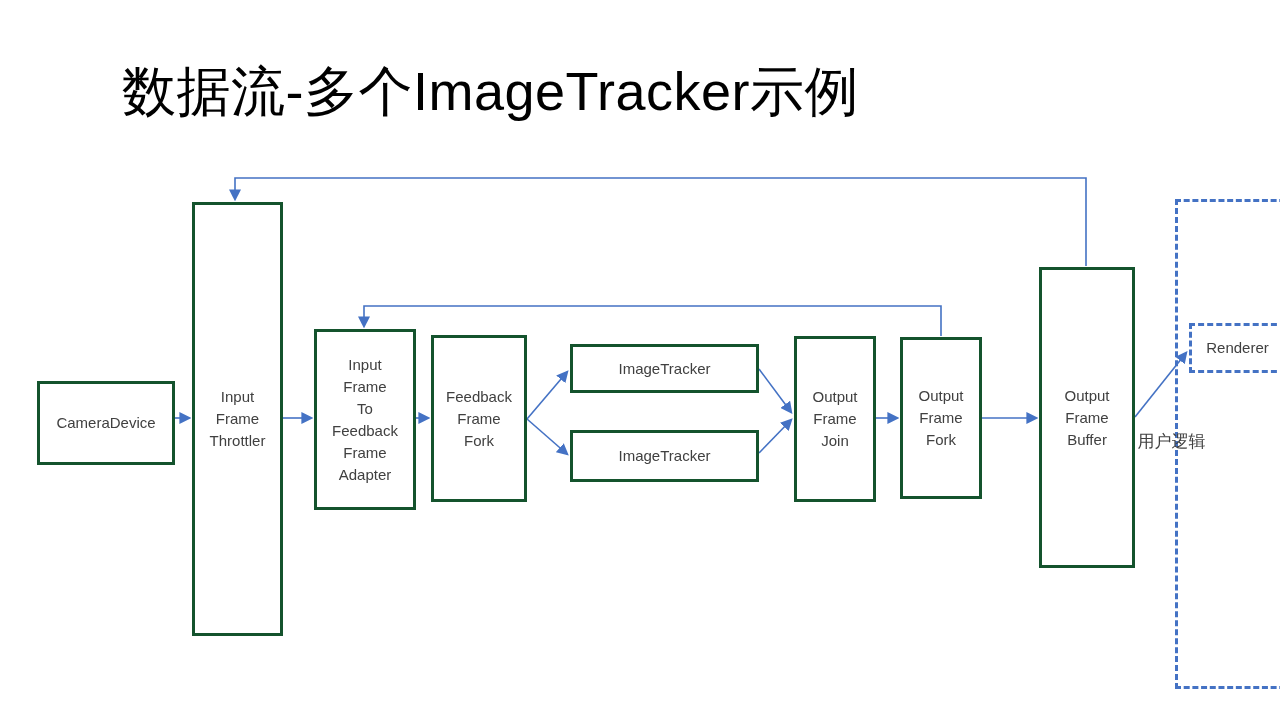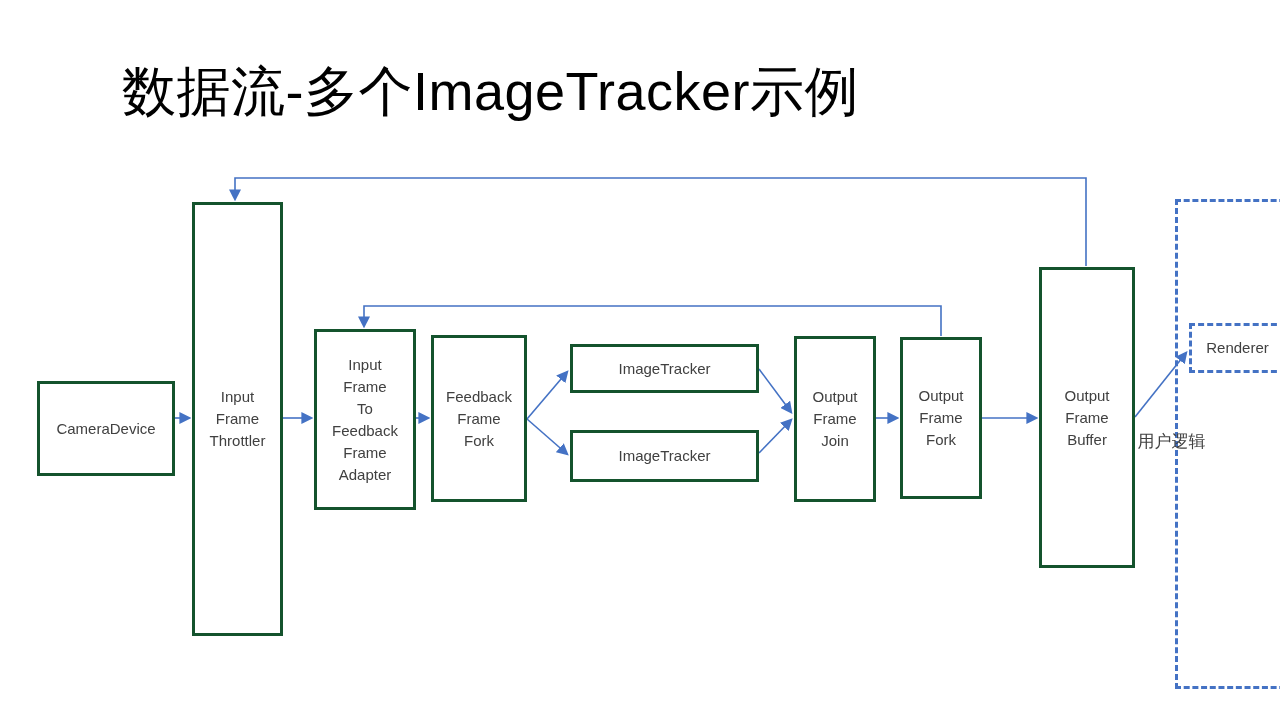--- a/index.html
+++ b/index.html
@@ -16,21 +16,21 @@
   .connector-layer line,.connector-layer polyline{
     stroke:#4472C4;stroke-width:1.6;fill:none;
   }
   .node{
     position:absolute;box-sizing:border-box;
     border:3px solid #14532d;background:#ffffff;
     display:flex;align-items:center;justify-content:center;
     text-align:center;color:#404040;font-size:15px;line-height:22px;
   }
   .node .lbl{white-space:pre-line;}
-  #node-camera   {left:9px;   top:381px; width:138px; height:95px;}
+  #node-camera   {left:9px;   top:381px; width:138px; height:84px;}
   #node-throttler{left:164px; top:202px; width:91px;  height:434px;}
   #node-adapter  {left:286px; top:329px; width:102px; height:181px;}
   #node-ffork    {left:403px; top:335px; width:96px;  height:167px;}
   #node-tracker1 {left:542px; top:344px; width:189px; height:49px;}
   #node-tracker2 {left:542px; top:430px; width:189px; height:52px;}
   #node-join     {left:766px; top:336px; width:82px;  height:166px;}
   #node-ofork    {left:872px; top:337px; width:82px;  height:162px;}
   #node-buffer   {left:1011px;top:267px; width:96px;  height:301px;}
   #node-renderer {
     left:1161px;top:323px;width:97px;height:50px;

